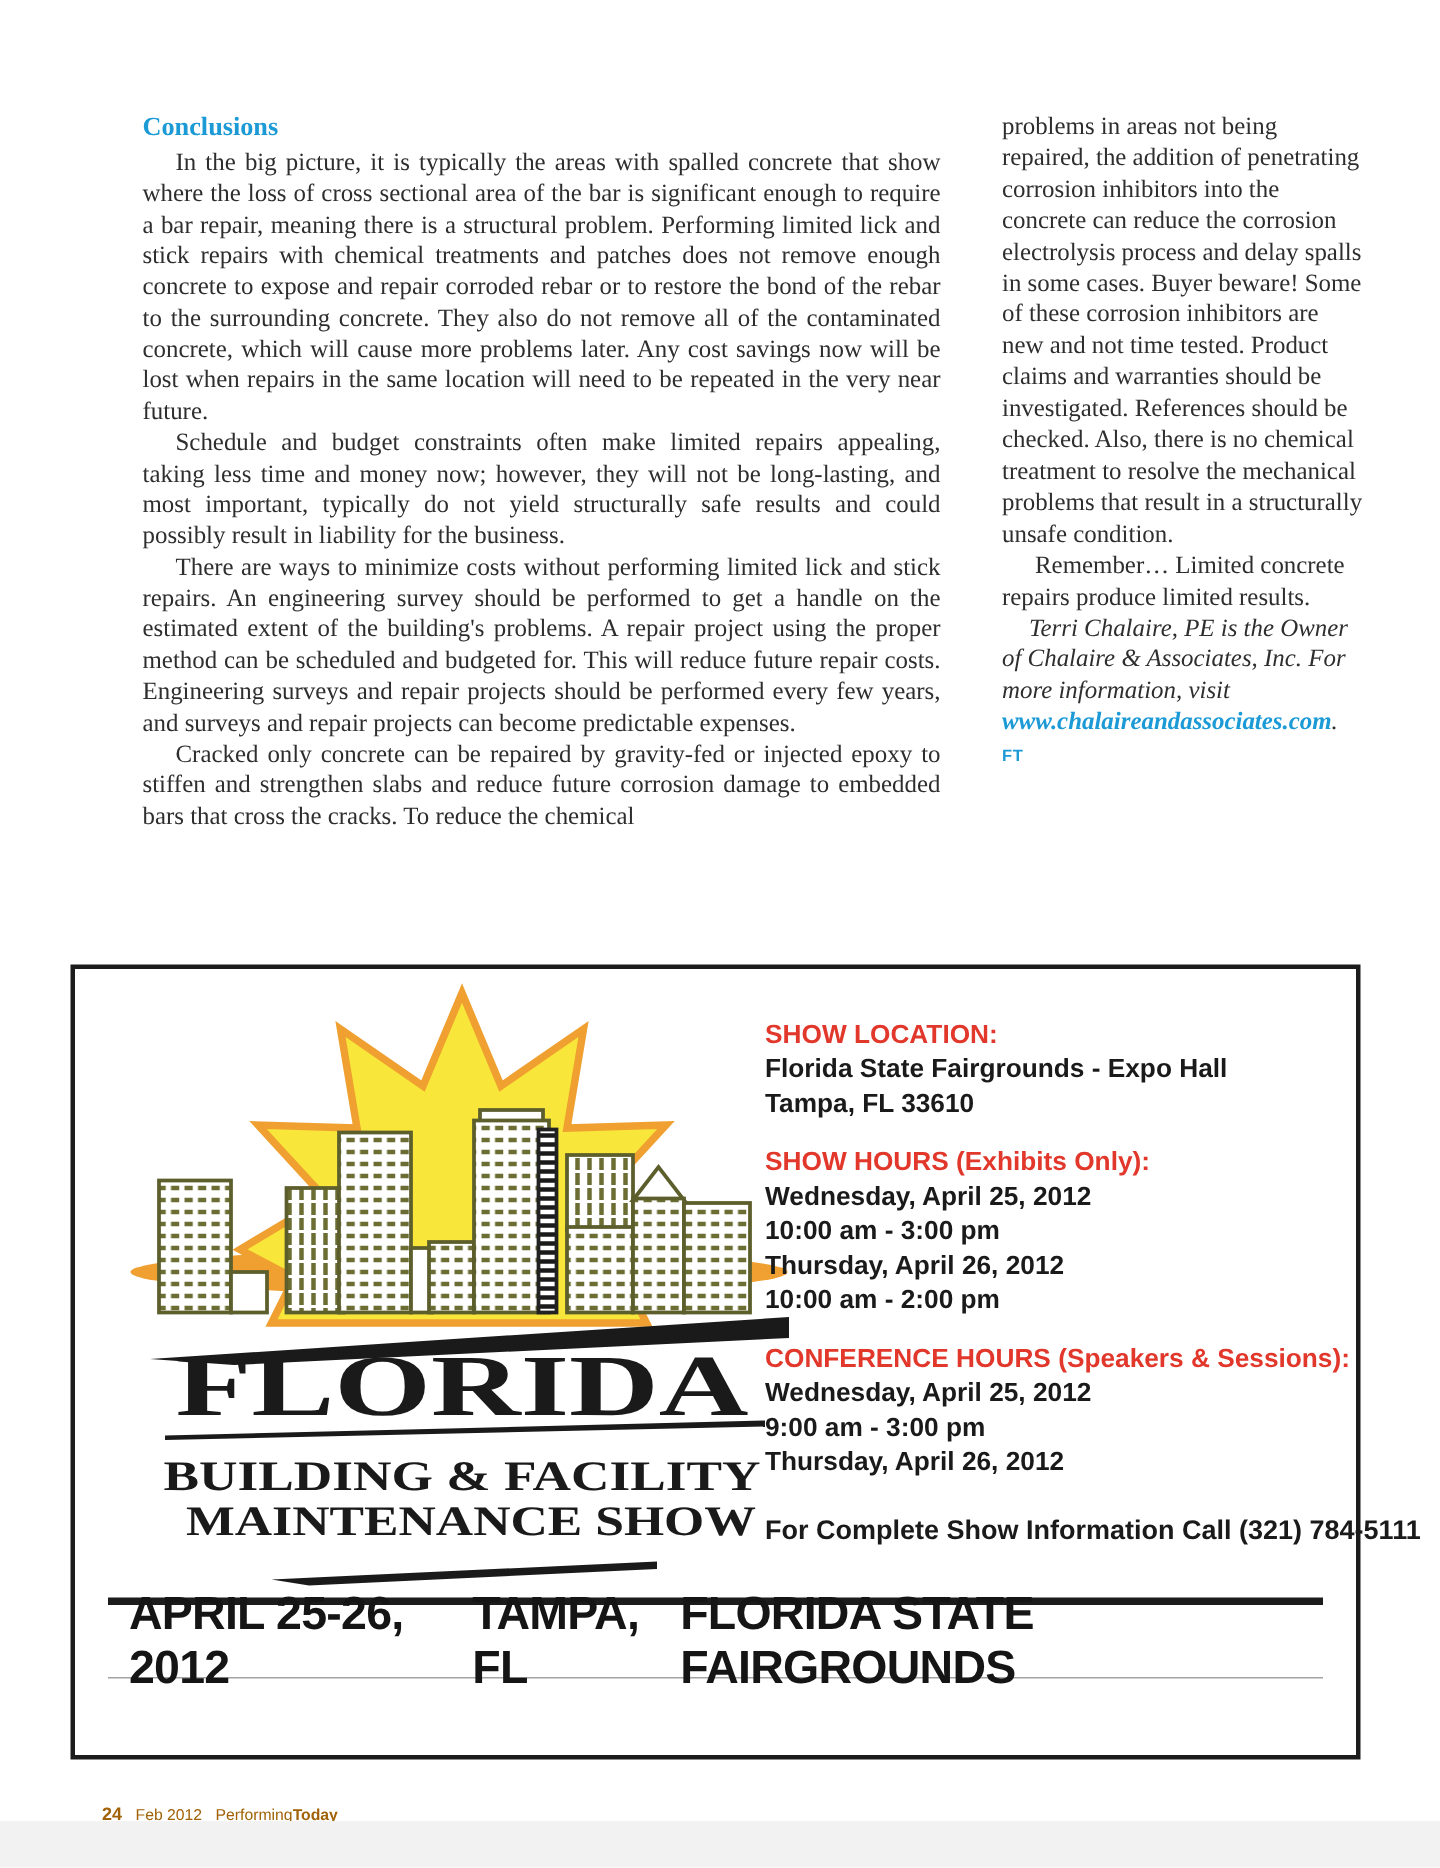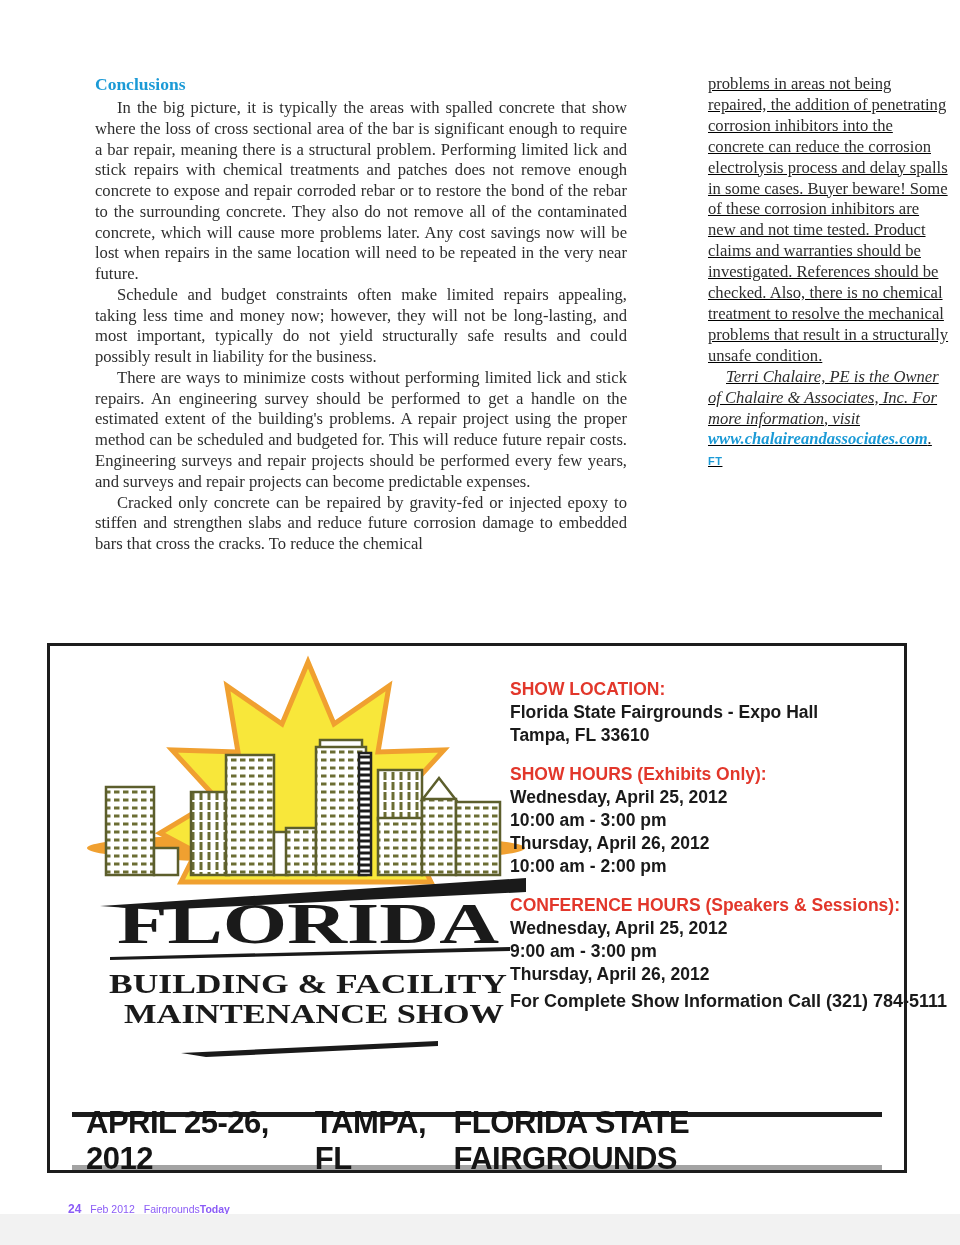--- a/index.html
+++ b/index.html
@@ -1,68 +1,69 @@
 <!DOCTYPE html>
 <html><head>
 <meta charset="utf-8">
 <style>
   html,body{margin:0;padding:0;background:#f2f2f2;}
   .page{position:relative;width:960px;height:1214px;background:#ffffff;
         font-family:"Liberation Serif",serif;overflow:hidden;}
 
   
   .col-left{position:absolute;left:95px;top:74px;width:532px;}
-  .col-right{position:absolute;left:708px;top:74px;width:242px;text-decoration:underline;}
+  .col-right{position:absolute;left:668px;top:74px;width:242px;}
   .headline{color:#1b9ad6;font-weight:bold;font-size:17.5px;margin:0 0 3px 0;}
   .para{margin:0;font-size:16.6px;line-height:1.252;color:#2e2e2e;text-align:justify;}
   .para.ind{text-indent:22px;}
   .col-right .para{text-align:left;line-height:1.26;}
   .byline{margin:0;font-size:16.6px;line-height:1.26;color:#2e2e2e;font-style:italic;text-indent:18px;}
   .byline .cite-link{color:#1b9ad6;font-weight:bold;text-decoration:none;overflow-wrap:break-word;}
   .end-mark{font-family:"Liberation Sans",sans-serif;font-style:normal;font-weight:bold;
             color:#1b9ad6;font-size:11px;letter-spacing:.5px;}
 
   
   .ad{position:absolute;left:47px;top:643px;width:854px;height:524px;
       border:3px solid #1c1c1c;background:#fff;}
   .ad-logo{position:absolute;left:36px;top:6px;}
   .ad-info{position:absolute;left:460px;top:32px;width:404px;
            font-family:"Liberation Sans",sans-serif;color:#1a1a1a;}
   .red-h{color:#e2372b;font-weight:bold;font-size:17.5px;line-height:23px;margin-top:16px;}
   .inf-line{font-weight:bold;font-size:17.5px;line-height:23px;}
-  .call-line{font-weight:bold;font-size:18px;line-height:24px;margin-top:3px;white-space:nowrap;}
+  .call-line{font-weight:bold;font-size:18px;line-height:24px;margin-top:22px;white-space:nowrap;}
   .site-line{font-weight:bold;font-style:italic;font-size:18px;line-height:24px;color:#e2372b;}
-  .banner{position:absolute;left:22px;right:22px;top:466px;border-top:5px solid #1c1c1c;
-          border-bottom:5px solid #a3a3a3;height:48px;display:flex;align-items:center;
+  .banner{position:absolute;left:22px;right:22px;top:419px;border-top:5px solid #1c1c1c;
+          border-bottom:1px solid #a3a3a3;height:48px;display:flex;align-items:center;
           justify-content:space-between;padding:0 14px;font-family:"Liberation Sans",sans-serif;
           font-weight:bold;font-size:31px;letter-spacing:-.5px;color:#151515;}
 
   
   .footer{position:absolute;left:68px;top:1202px;display:flex;align-items:baseline;gap:9px;
-          font-family:"Liberation Sans",sans-serif;color:#8b5cf6;}
+          font-family:"Liberation Sans",sans-serif;color:#a16207;}
   .pg-num{font-weight:bold;font-size:12px;}
   .issue{font-size:10.5px;}
   .brand{font-size:10.5px;}
   .brand b{font-weight:bold;}
 </style>
 </head>
 <body>
 
 <div class="page">
 
   <div class="col-left">
     <h3 class="headline">Conclusions</h3>
     <p class="para ind">In the big picture, it is typically the areas with spalled concrete that show where the loss of cross sectional area of the bar is significant enough to require a bar repair, meaning there is a structural problem. Performing limited lick and stick repairs with chemical treatments and patches does not remove enough concrete to expose and repair corroded rebar or to restore the bond of the rebar to the surrounding concrete. They also do not remove all of the contaminated concrete, which will cause more problems later. Any cost savings now will be lost when repairs in the same location will need to be repeated in the very near future.</p>
     <p class="para ind">Schedule and budget constraints often make limited repairs appealing, taking less time and money now; however, they will not be long-lasting, and most important, typically do not yield structurally safe results and could possibly result in liability for the business.</p>
     <p class="para ind">There are ways to minimize costs without performing limited lick and stick repairs. An engineering survey should be performed to get a handle on the estimated extent of the building's problems. A repair project using the proper method can be scheduled and budgeted for. This will reduce future repair costs. Engineering surveys and repair projects should be performed every few years, and surveys and repair projects can become predictable expenses.</p>
     <p class="para ind">Cracked only concrete can be repaired by gravity-fed or injected epoxy to stiffen and strengthen slabs and reduce future corrosion damage to embedded bars that cross the cracks. To reduce the chemical</p>
   </div>
 
   <div class="col-right">
     <p class="para">problems in areas not being repaired, the addition of penetrating corrosion inhibitors into the concrete can reduce the corrosion electrolysis process and delay spalls in some cases. Buyer beware! Some of these corrosion inhibitors are new and not time tested. Product claims and warranties should be investigated. References should be checked. Also, there is no chemical treatment to resolve the mechanical problems that result in a structurally unsafe condition.</p>
+    <p class="para ind">Remember… Limited concrete repairs produce limited results.</p>
     <p class="byline"><span>Terri Chalaire, PE is the Owner of Chalaire &amp; Associates, Inc. For more information, visit </span><a href="#" class="cite-link">www.chalaireandassociates.com</a><span>. </span><span class="end-mark">FT</span></p>
   </div>
 
   <div class="ad">
 
     <svg class="ad-logo" width="440" height="430" viewBox="0 0 440 430">
       <defs>
         <pattern id="pw" width="9" height="8" patternUnits="userSpaceOnUse">
           <rect width="9" height="8" fill="#ffffff"></rect>
           <rect x="1" y="2.5" width="5.5" height="3" fill="#6b6d33"></rect>
@@ -128,16 +129,16 @@
     <div class="banner">
       <span>APRIL 25-26, 2012</span>
       <span>TAMPA, FL</span>
       <span>FLORIDA STATE FAIRGROUNDS</span>
     </div>
   </div>
 
   <div class="footer">
     <span class="pg-num">24</span>
     <span class="issue">Feb 2012</span>
-    <span class="brand"><span>Fairgrounds</span><b>Today</b></span>
+    <span class="brand"><span>Performing</span><b>Today</b></span>
   </div>
 
 </div>
 
 </body></html>

